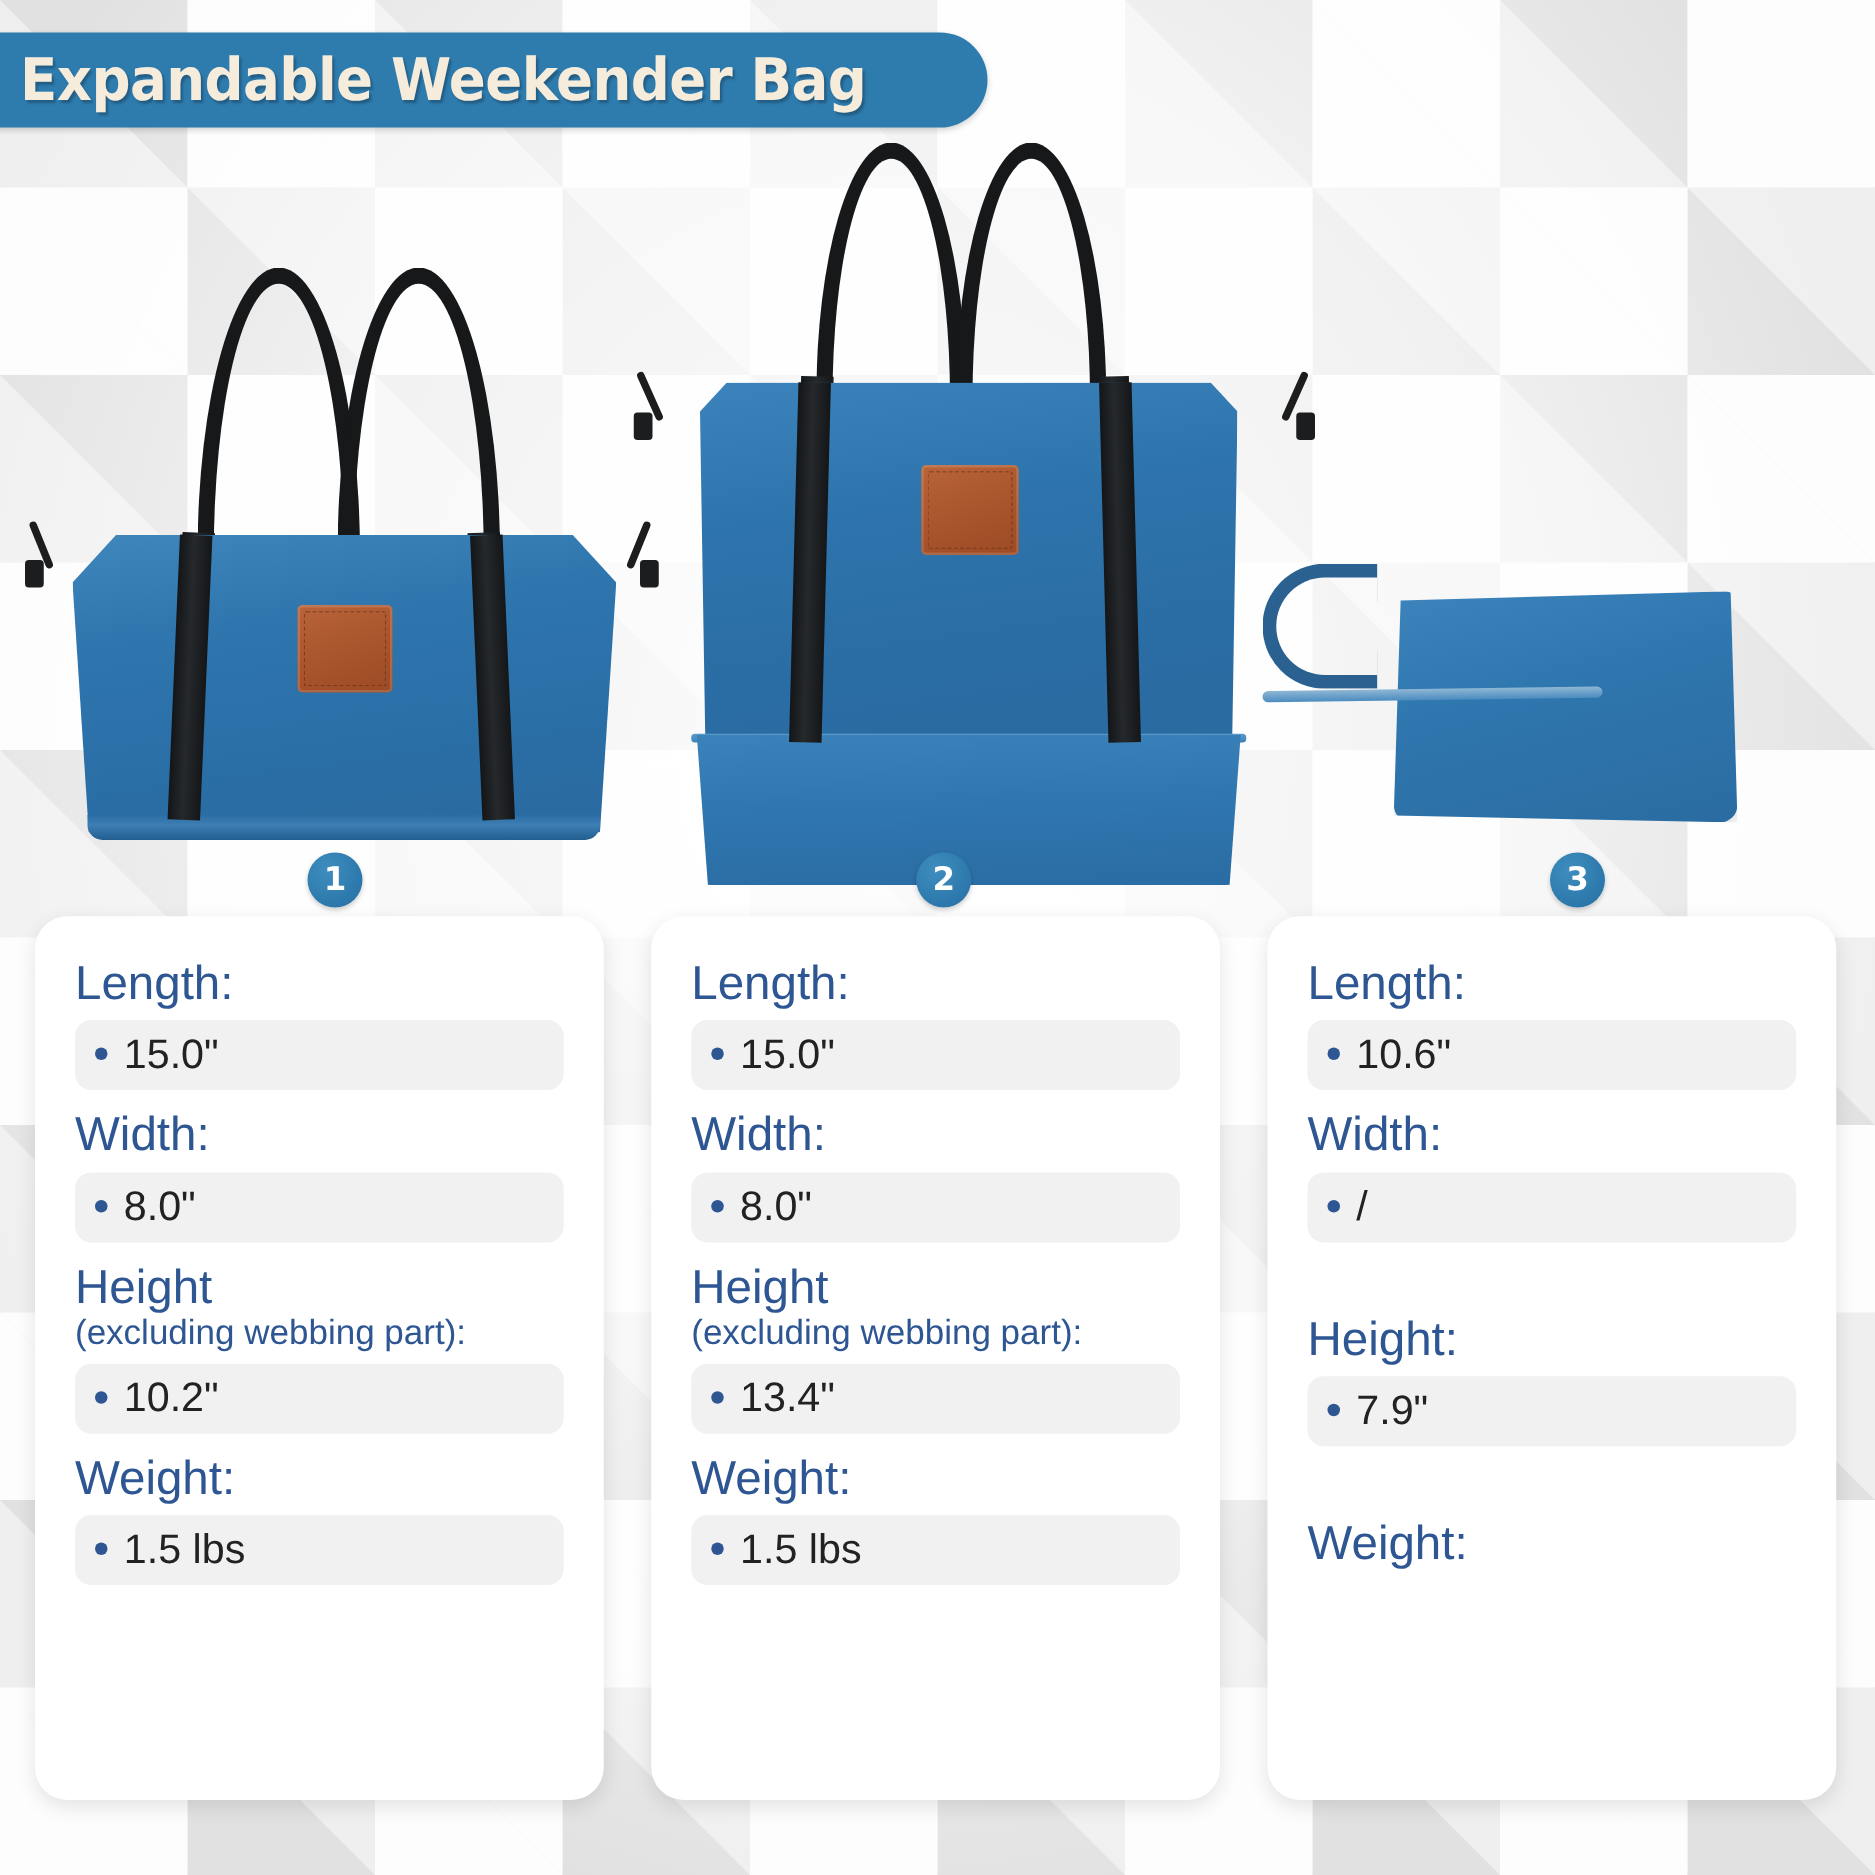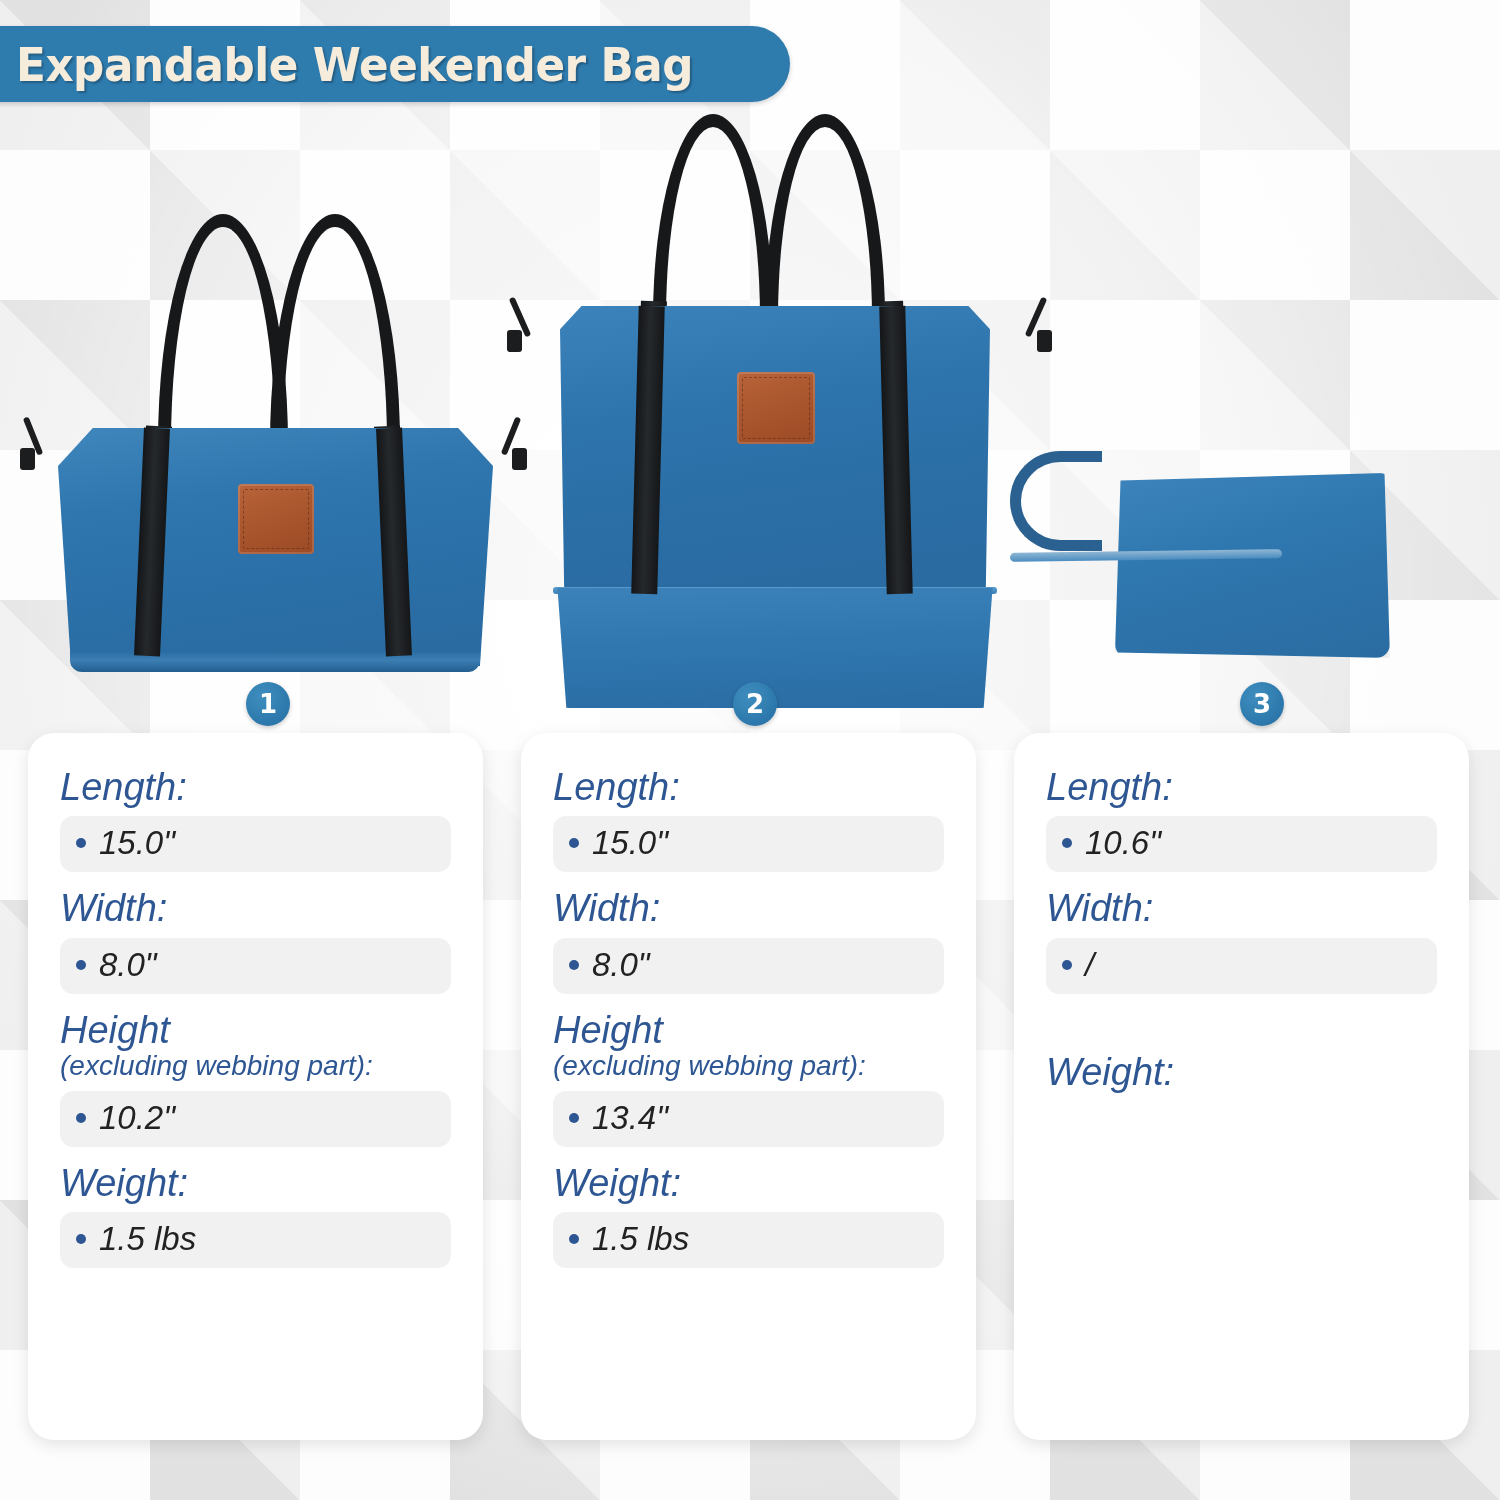--- a/index.html
+++ b/index.html
@@ -133,21 +133,21 @@
     display:flex; align-items:center; justify-content:center;
     font-family:"DejaVu Sans", sans-serif;
     box-shadow:0 2px 4px rgba(0,0,0,.2);
     z-index:7;
   }
   #badge-1{ left:246px; top:682px; }
   #badge-2{ left:733px; top:682px; }
   #badge-3{ left:1240px; top:682px; }
 
   
-  #spec-cards{ position:absolute; left:0; top:733px; width:1500px; height:712px;font-style:italic; }
+  #spec-cards{ position:absolute; left:0; top:733px; width:1500px; height:712px; }
   .spec-card{
     position:absolute; top:0; width:455px; height:707px;
     background:#fff; border-radius:26px;
     box-shadow:0 5px 16px rgba(0,0,0,.10);
     padding:34px 32px 0 32px;
   }
   #spec-card-1{ left:28px; }
   #spec-card-2{ left:521px; }
   #spec-card-3{ left:1014px; }
 
@@ -302,17 +302,24 @@
       </div>
     </div>
     <div class="spec-row">
       <div class="spec-label">Width:</div>
       <div class="spec-value">
         <span class="bullet"></span>
         <span>/</span>
       </div>
     </div>
     <div class="spec-row" style="margin-top:58px;">
+      <div class="spec-label">Height:</div>
+      <div class="spec-value">
+        <span class="bullet"></span>
+        <span>7.9"</span>
+      </div>
+    </div>
+    <div class="spec-row" style="margin-top:58px;">
       <div class="spec-label">Weight:</div>
     </div>
   </div>
 
 </div>
 
 </body></html>

